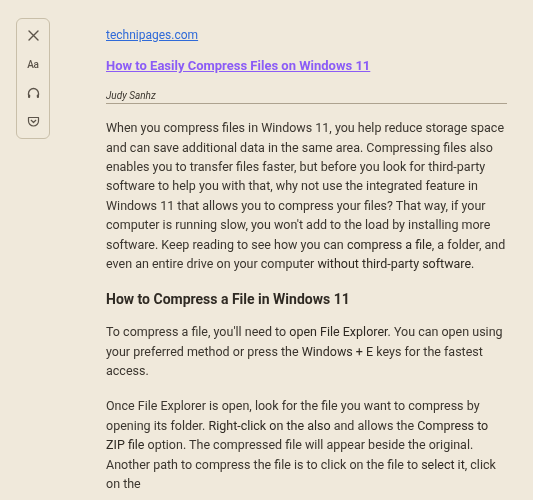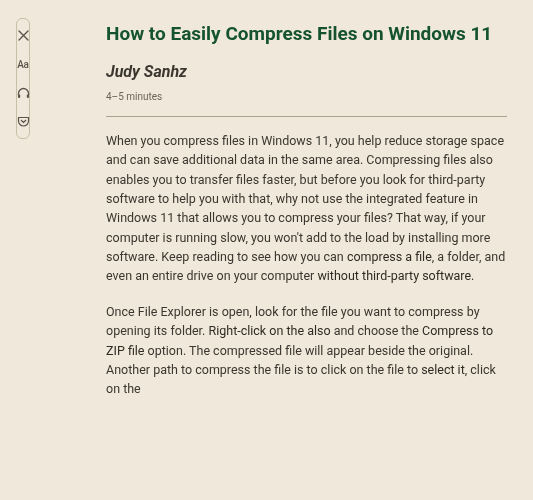--- a/index.html
+++ b/index.html
@@ -9,21 +9,21 @@
     color: #3b362f;
     width: 533px;
     height: 500px;
     overflow: hidden;
     position: relative;
   }
   .toolbar {
     position: absolute;
     top: 18px;
     left: 16px;
-    width: 14px;
+    width: 34px;
     border: 1px solid #c9bfa9;
     border-radius: 6px;
     display: flex;
     flex-direction: column;
     align-items: center;
     padding: 7px 0;
     gap: 11px;
     background: #f0e9db;
   }
   .toolbar-btn {
@@ -50,32 +50,32 @@
     line-height: 1.5;
   }
   .source-link {
     color: #2f6ad8;
     text-decoration: underline;
     font-size: 12px;
     display: inline-block;
     margin-bottom: 14px;
   }
   .title {
-    font-size: 19px;
+    font-size: 13px;
     font-weight: 700;
-    color: #14532d;
+    color: #8b5cf6;
     margin-bottom: 14px;
     line-height: 1.25;
+    text-decoration: underline;
   }
   .author {
-    font-size: 16px;
+    font-size: 10px;
     font-style: italic;
-    font-weight: 700;
+    font-weight: 400;
     color: #3b362f;
-    margin-bottom: 5px;
   }
   .minutes {
     font-size: 10px;
     color: #6d6456;
     margin-bottom: 12px;
   }
   .rule {
     border: none;
     border-top: 1px solid #ada28f;
     margin-bottom: 14px;
@@ -116,23 +116,25 @@
   </div>
   <div class="toolbar-btn">
     <svg width="13" height="12" viewBox="0 0 13 12">
         <path d="M1.5 1.5 h10 v3.5 a5 5 0 0 1 -10 0 z" stroke="#5c544a" stroke-width="1.2" fill="none" stroke-linejoin="round"></path>
         <path d="M4.2 4.3 L6.5 6.5 L8.8 4.3" stroke="#5c544a" stroke-width="1.2" fill="none" stroke-linecap="round" stroke-linejoin="round"></path>
       </svg>
   </div>
 </div>
 
 <div class="content">
+  <a class="source-link" href="#">technipages.com</a>
   <h1 class="title">How to Easily Compress Files on Windows 11</h1>
   <div class="author">Judy Sanhz</div>
-  <div class="minutes">4–5 minutes</div>
   <hr class="rule">
 
   <p class="para"><span>When you compress files in Windows 11, you help reduce storage space and can save additional data in the same area. Compressing files also enables you to transfer files faster, but before you look for third-party software to help you with that, why not use the integrated feature in Windows 11 that allows you to compress your files? That way, if your computer is running slow, you won't add to the load by installing more software. Keep reading to see how you can </span><b>compress a file</b><span>, a folder, and even an entire drive on your computer </span><b>without third-party software</b><span>.</span></p>
 
+  <h2 class="h2">How to Compress a File in Windows 11</h2>
 
+  <p class="para"><span>To compress a file, you'll need to </span><b>open File Explorer</b><span>. You can open using your preferred method or press the </span><b>Windows + E</b><span> keys for the fastest access.</span></p>
 
-  <p class="para"><span>Once File Explorer is open, look for the file you want to compress by opening its folder. </span><b>Right-click on the also</b><span> and choose the </span><b>Compress to ZIP file</b><span> option. The compressed file will appear beside the original. Another path to compress the file is to click on the file to </span><b>select it</b><span>, click on the </span></p>
+  <p class="para"><span>Once File Explorer is open, look for the file you want to compress by opening its folder. </span><b>Right-click on the also</b><span> and allows the </span><b>Compress to ZIP file</b><span> option. The compressed file will appear beside the original. Another path to compress the file is to click on the file to </span><b>select it</b><span>, click on the </span></p>
 </div>
 
 </body></html>

